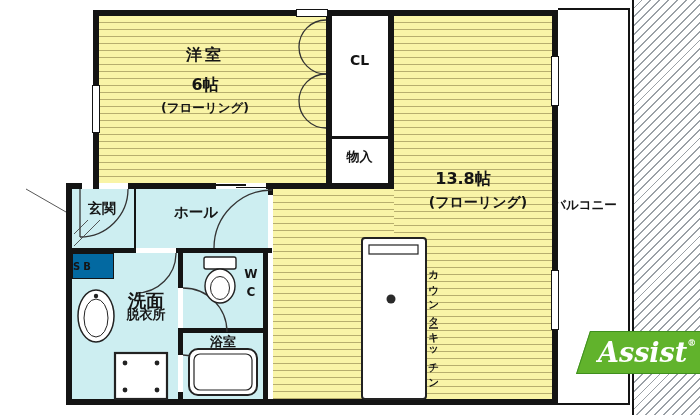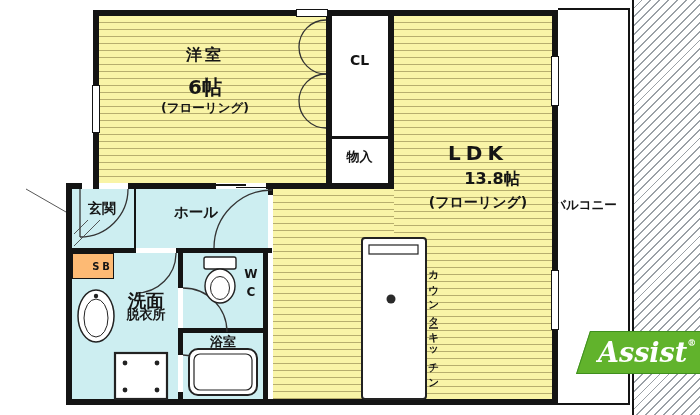--- a/index.html
+++ b/index.html
@@ -15,22 +15,22 @@
   .vtext{writing-mode:vertical-rl;text-orientation:upright;white-space:normal;}
   .svglayer{position:absolute;left:0;top:0;z-index:3;pointer-events:none;}
   .arc{stroke:#333;stroke-width:1.3;fill:none;}
   .fixt{stroke:#222;fill:#fff;}
   .thin{stroke:#444;stroke-width:.9;fill:none;}
   .hatch{position:absolute;left:632px;top:0;width:68px;height:415px;z-index:1;
          border-left:2px solid var(--wall,#141414);
          background:repeating-linear-gradient(135deg,#fff 0 5px,var(--hatch-line,#9aa0a6) 5px 6.3px);}
   .slide{position:absolute;background:#fff;z-index:4;}
   .slide i{position:absolute;background:var(--wall,#141414);display:block;}
-  .sbbox{position:absolute;background:#fdba74;border:1.5px solid var(--wall,#141414);z-index:4;
-         display:flex;align-items:center;justify-content:flex-end;font-size:10px;letter-spacing:3px;font-weight:600;}
+  .sbbox{position:absolute;background:#0369a1;border:1.5px solid var(--wall,#141414);z-index:4;
+         display:flex;align-items:center;justify-content:flex-start;font-size:10px;letter-spacing:3px;font-weight:600;}
   .logo{position:absolute;left:590px;top:331px;width:130px;height:41px;z-index:6;
         background:var(--logo-green,#61b32c);border:1px solid #3f8f1e;
         transform:skewX(-18deg);transform-origin:0 0;
         display:flex;align-items:center;}
   .logo .txt{transform:skewX(18deg);display:inline-block;padding-left:14px;
              font-family:"DejaVu Serif",serif;font-style:italic;font-weight:bold;
              font-size:27px;color:#fff;line-height:1;}
   .logo sup{font-size:9px;font-style:normal;vertical-align:top;}
 </style>
 </head>
@@ -123,25 +123,24 @@
       <circle cx="157" cy="390" r="2.4" fill="#222"></circle>
     </g>
     <g>
       <rect class="fixt" x="362" y="238" width="64" height="161" rx="3" stroke-width="2"></rect>
       <rect x="369" y="245" width="49" height="9" fill="none" stroke="#222" stroke-width="1.2"></rect>
       <circle cx="391" cy="299" r="4.5" fill="#2a2a2a"></circle>
     </g>
   </svg>
 
   <div class="lbl" style="left:105px;top:46px;width:200px;font-size:16px;letter-spacing:3px">洋室</div>
-  <div class="lbl" style="left:105px;top:76px;width:200px;font-size:20px">6帖</div>
+  <div class="lbl" style="left:105px;top:76px;width:200px;font-size:16px">6帖</div>
   <div class="lbl" style="left:105px;top:101px;width:200px;font-size:12.5px">(フローリング)</div>
 
-  <div class="lbl" style="left:398px;top:142px;width:160px;font-size:20px;letter-spacing:5px">LDK</div>
-  <div class="lbl" style="left:412px;top:170px;width:160px;font-size:16px">13.8帖</div>
+  <div class="lbl" style="left:383px;top:170px;width:160px;font-size:16px">13.8帖</div>
   <div class="lbl" style="left:398px;top:194px;width:160px;font-size:14px">(フローリング)</div>
 
   <div class="lbl" style="left:331px;top:52px;width:57px;font-size:14px">CL</div>
   <div class="lbl" style="left:331px;top:150px;width:57px;font-size:13px">物入</div>
   <div class="lbl" style="left:553px;top:198px;width:64px;font-size:12.5px">バルコニー</div>
   <div class="lbl" style="left:80px;top:200px;width:44px;font-size:14px">玄関</div>
   <div class="lbl" style="left:148px;top:204px;width:96px;font-size:14.5px">ホール</div>
   <div class="lbl" style="left:114px;top:291px;width:64px;font-size:18px">洗面</div>
   <div class="lbl" style="left:114px;top:308px;width:64px;font-size:13px">脱衣所</div>
   <div class="lbl vtext" style="left:243px;top:258px;height:54px;font-size:12px;letter-spacing:4px">WC</div>

